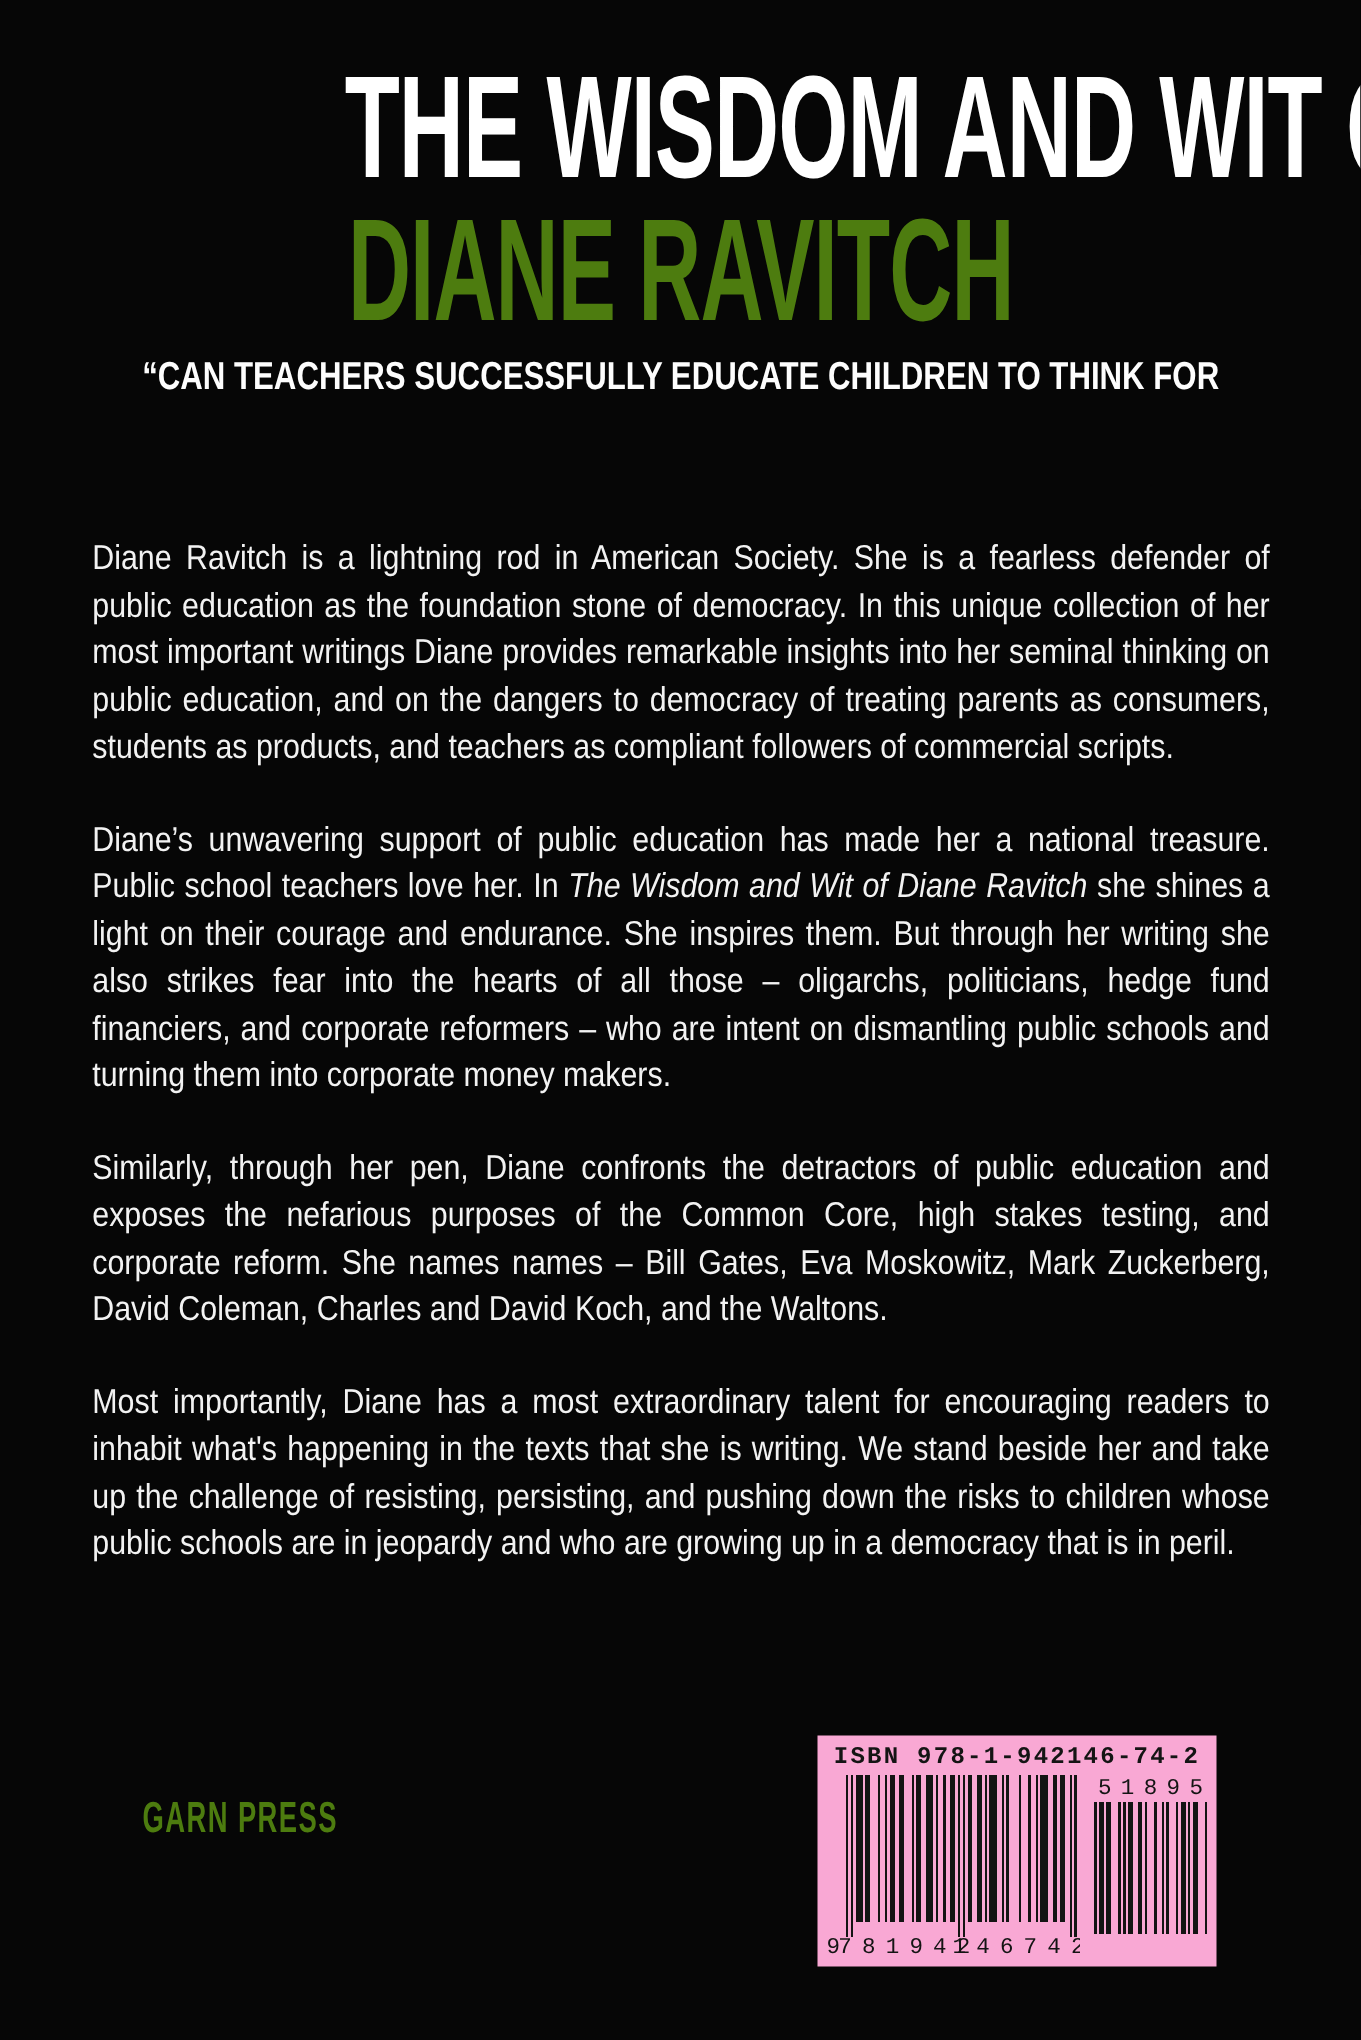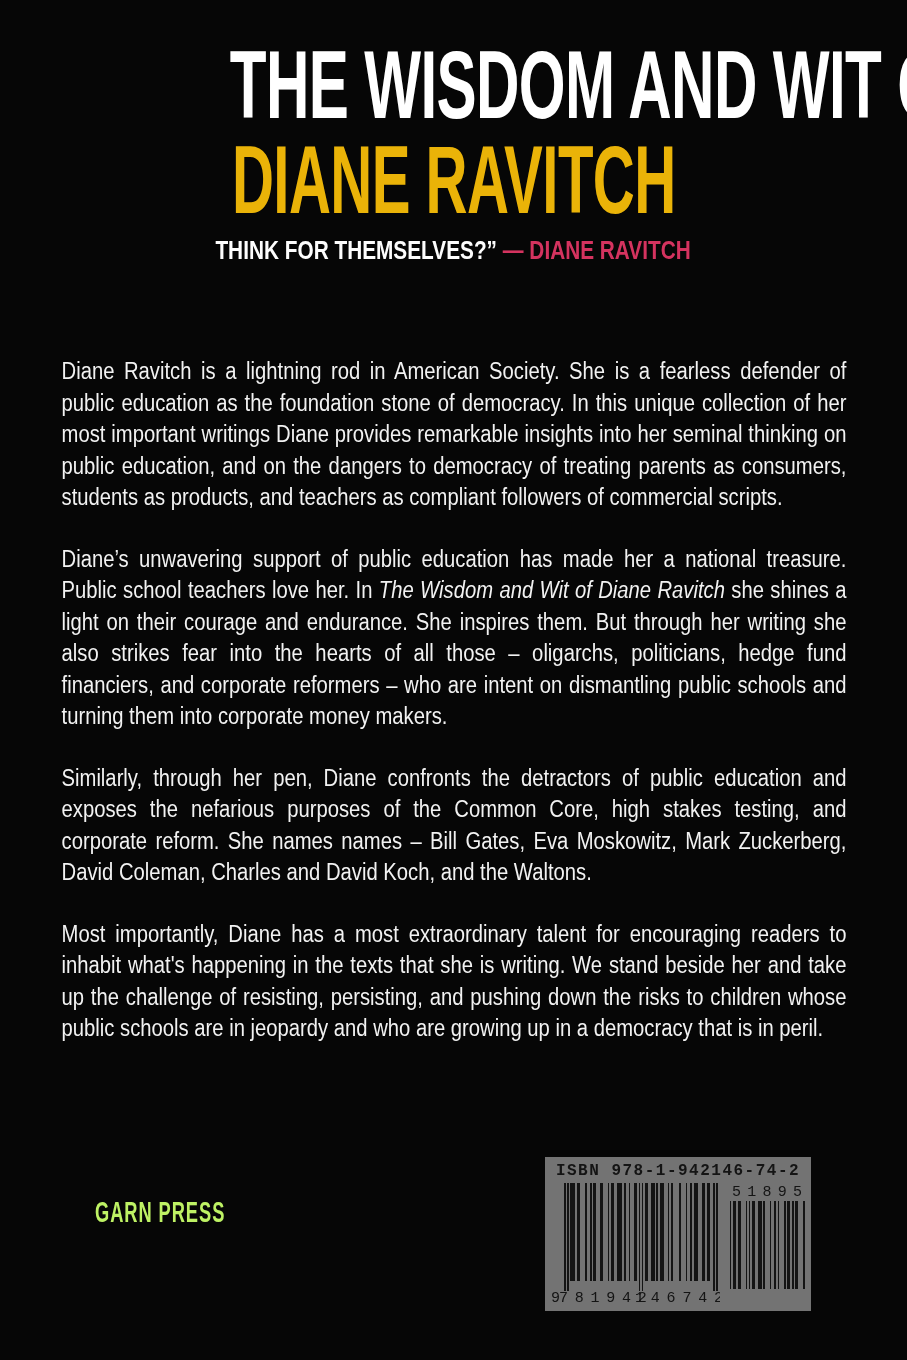--- a/index.html
+++ b/index.html
@@ -5,67 +5,67 @@
   html,body{margin:0;padding:0;background:#000;}
   .page{position:relative;width:907px;height:1360px;background:#060606;overflow:hidden;
         font-family:"Liberation Sans",sans-serif;}
 
   
   .title-line{position:absolute;left:0;width:100%;text-align:center;font-weight:bold;
               font-size:97px;line-height:1;white-space:nowrap;}
   .title-line .squeeze{display:inline-block;transform-origin:50% 50%;letter-spacing:-1px;}
   .title-1{top:36px;color:#ffffff;}
   .title-1 .squeeze{transform:scaleX(0.62);}
-  .title-2{top:131px;color:#eab308;}
+  .title-2{top:131px;color:#4d7c0f;}
   .title-2 .squeeze{transform:scaleX(0.60);}
 
   
   .quote{position:absolute;top:232px;left:0;width:100%;text-align:center;color:#fdfdfd;
          font-weight:bold;font-size:26px;line-height:37.5px;}
   .qline{white-space:nowrap;}
   .qline .squeeze{display:inline-block;transform:scaleX(0.80);transform-origin:50% 50%;}
   .attribution{color:#D4335F;}
 
   
   .body-copy{position:absolute;top:356px;left:50%;width:892px;
              transform:translateX(-50%) scaleX(0.88);transform-origin:center top;
              color:#F2F2F2;font-size:23px;line-height:31.5px;text-align:justify;}
   .body-copy p{margin:0 0 30px 0;}
   .italic{font-style:italic;}
 
   
-  .publisher{position:absolute;left:95px;top:1196px;color:#bef264;font-weight:bold;
+  .publisher{position:absolute;left:95px;top:1196px;color:#4d7c0f;font-weight:bold;
              font-size:29px;line-height:32px;}
   .publisher .pline{white-space:nowrap;}
   .publisher .squeeze{display:inline-block;transform:scaleX(0.63);transform-origin:left 50%;
                       letter-spacing:1.5px;}
 
   
   .barcode-box{position:absolute;left:545px;top:1157px;width:266px;height:154px;
-               background:#737373;box-sizing:border-box;padding:3px 5px 0 5px;}
+               background:#f9a8d4;box-sizing:border-box;padding:3px 5px 0 5px;}
   .isbn-label{font-family:"Liberation Mono",monospace;color:#141414;font-size:16px;
               font-weight:bold;letter-spacing:1.5px;text-align:center;white-space:nowrap;
               line-height:22px;}
   .bars-row{display:flex;justify-content:space-between;align-items:flex-start;margin-top:1px;}
   .bars-row svg{display:block;}
 </style>
 </head>
 <body>
 
 <div class="page">
 
   <div class="title-line title-1">
     <span class="squeeze">THE WISDOM AND WIT OF</span>
   </div>
   <div class="title-line title-2">
     <span class="squeeze">DIANE RAVITCH</span>
   </div>
 
   <div class="quote">
-    <div class="qline"><span class="squeeze"><span>THINK FOR THEMSELVES?”</span> <span class="attribution">— DIANE RAVITCH</span></span></div>
+    <div class="qline"><span class="squeeze">“CAN TEACHERS SUCCESSFULLY EDUCATE CHILDREN TO THINK FOR</span></div>
   </div>
 
   <div class="body-copy">
     <p>Diane Ravitch is a lightning rod in American Society. She is a fearless defender of public education as the foundation stone of democracy. In this unique collection of her most important writings Diane provides remarkable insights into her seminal thinking on public education, and on the dangers to democracy of treating parents as consumers, students as products, and teachers as compliant followers of commercial scripts.</p>
     <p><span>Diane’s unwavering support of public education has made her a national treasure. Public school teachers love her. In </span><span class="italic">The Wisdom and Wit of Diane Ravitch</span><span> she shines a light on their courage and endurance. She inspires them. But through her writing she also strikes fear into the hearts of all those – oligarchs, politicians, hedge fund financiers, and corporate reformers – who are intent on dismantling public schools and turning them into corporate money makers.</span></p>
     <p>Similarly, through her pen, Diane confronts the detractors of public education and exposes the nefarious purposes of the Common Core, high stakes testing, and corporate reform. She names names – Bill Gates, Eva Moskowitz, Mark Zuckerberg, David Coleman, Charles and David Koch, and the Waltons.</p>
     <p>Most importantly, Diane has a most extraordinary talent for encouraging readers to inhabit what's happening in the texts that she is writing. We stand beside her and take up the challenge of resisting, persisting, and pushing down the risks to children whose public schools are in jeopardy and who are growing up in a democracy that is in peril.</p>
   </div>
 
   <div class="publisher">

